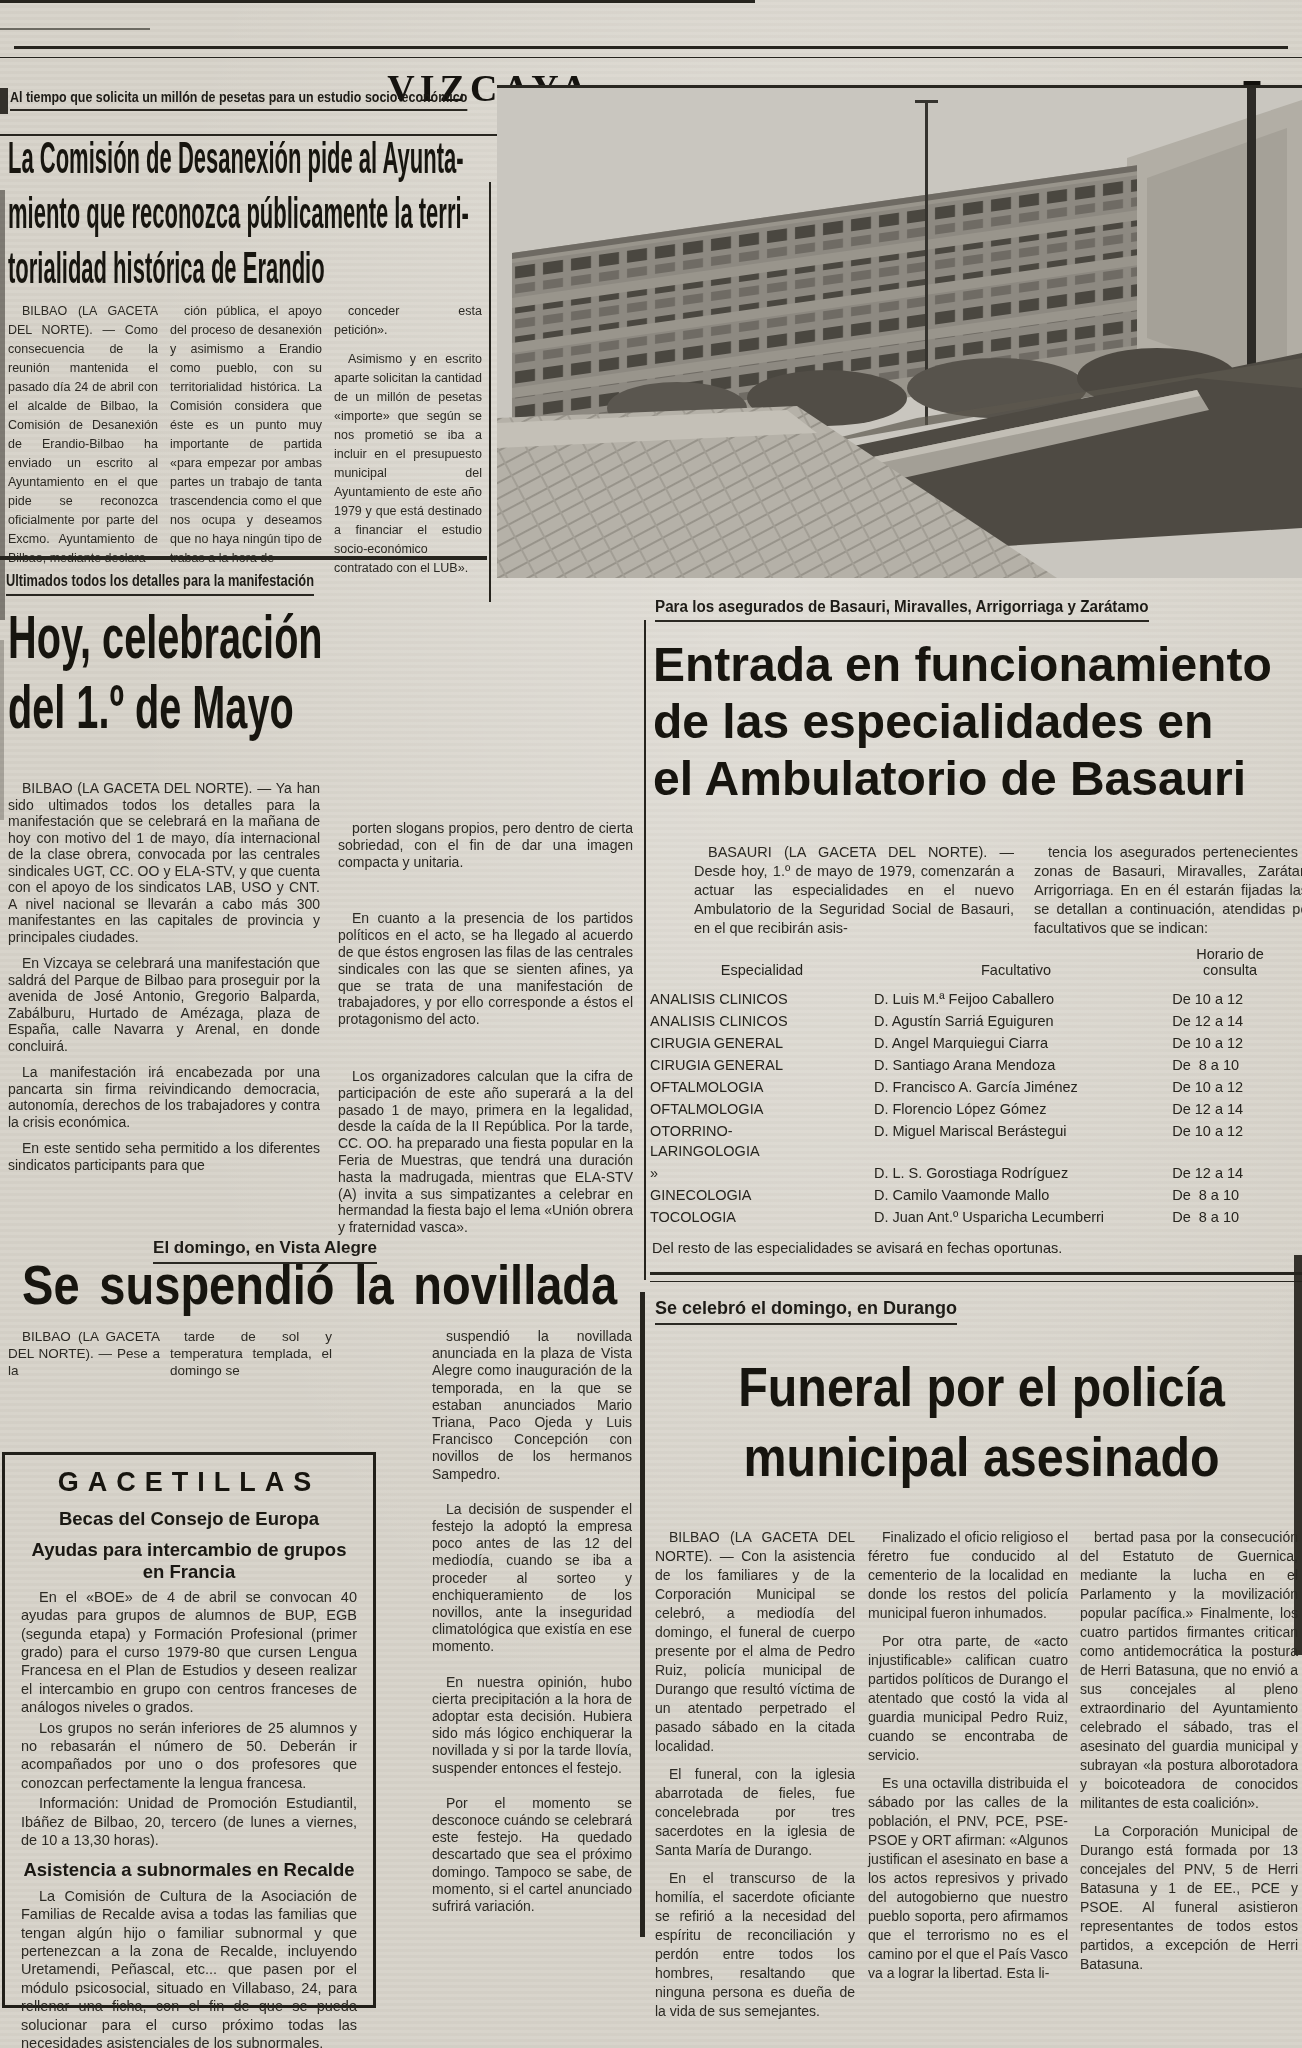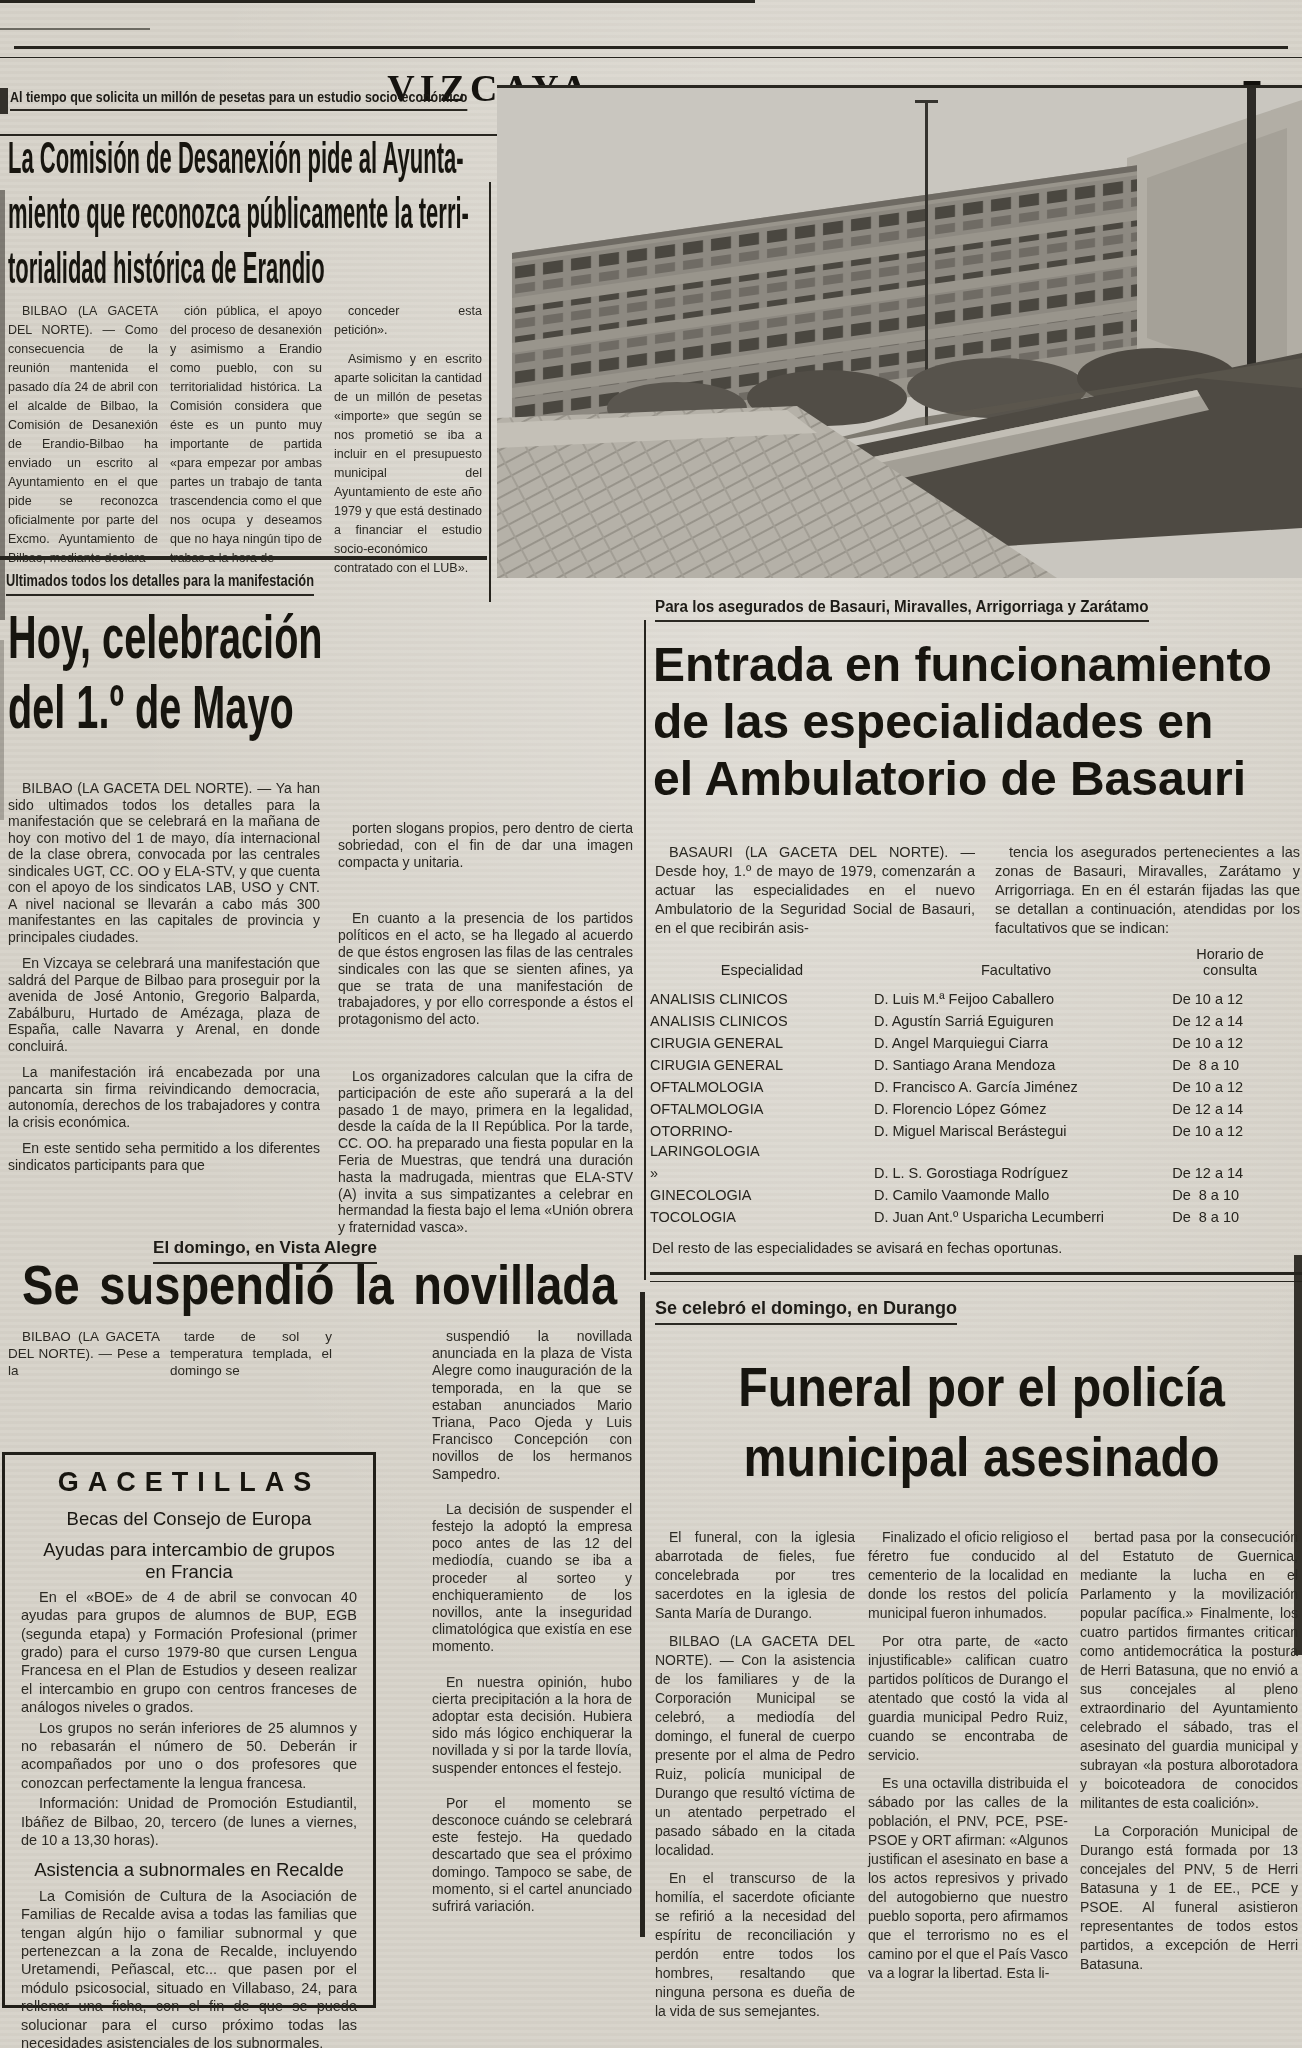--- a/index.html
+++ b/index.html
@@ -19,39 +19,39 @@
   .masthead-page{font-weight:bold;font-size:36px;color:#12100c;}
   .kicker{font-weight:bold;white-space:pre;transform-origin:0 0;color:#1d1b16;
         border-bottom:2px solid #2a2822;padding-bottom:4px;}
   .headline{font-weight:bold;white-space:pre;transform-origin:0 0;color:#17150f;margin:0;}
   .bodycol{position:absolute;text-align:justify;}
   .bodycol p{margin:0 0 10px;text-indent:14px;}
   .erandio-col{font-size:12.5px;line-height:19px;}
   .mayo-col1{font-size:14px;line-height:16.5px;}
   .mayo-col2{font-size:14px;line-height:16.8px;}
   .mayo-col2 p{margin-bottom:14px;margin-top:40px;}
-  .bas-col{font-size:14.5px;line-height:19px;}
+  .bas-col{font-size:14.5px;line-height:19px;margin-left:39px;}
   .nov-intro{font-size:13.5px;line-height:17px;}
   .nov-col3{font-size:14px;line-height:17.2px;}
   .nov-col3 p{margin-bottom:18px;}
   .fun-col{font-size:14px;line-height:19px;}
   .fun-col p{margin-bottom:9px;}
   .spec-table{border-collapse:collapse;font-size:14.5px;color:#26241e;}
   .spec-table th{font-weight:normal;font-size:14.5px;text-align:center;white-space:pre-line;
         padding:0 0 10px;vertical-align:bottom;}
   .spec-table td{padding:1px 0;vertical-align:top;line-height:20px;}
   .spec-table td:first-child{white-space:pre-line;width:228px;}
   .spec-table td:nth-child(2){width:292px;}
   .spec-table td:last-child{white-space:pre;width:132px;padding-left:14px;}
   .table-note{font-size:14.5px;color:#26241e;}
   .gac-box{position:absolute;border:3px solid #211f19;padding:10px 16px 8px;box-sizing:border-box;
         text-align:justify;}
   .gac-title{text-align:center;font-weight:bold;font-size:27px;letter-spacing:9px;
         color:#17150f;margin:2px 0 6px;}
-  .gac-head{text-align:center;font-weight:normal;font-size:18.5px;color:#1a1813;
+  .gac-head{text-align:center;font-weight:bold;font-size:18.5px;color:#1a1813;
         margin:10px 0 6px;white-space:pre-line;line-height:1.15;}
   .gac-sec p{font-size:14.5px;line-height:18.4px;margin:0 0 2px;text-indent:18px;}
   .photo-frame{position:absolute;border-top:3px solid #2a2822;background:#c7c4bd;}
   .photo-frame svg{display:block;}
 </style>
 </head>
 <body>
 
 <div class="page">
 
@@ -279,22 +279,22 @@
   </section>
 
   <div class="hr" style="left:650px;top:1272px;width:652px;height:3px;"></div>
   <div class="hr" style="left:650px;top:1281px;width:652px;height:1px;"></div>
 
   <section>
     <div class="abs kicker" style="left:655px;top:1298px;font-size:18px;">Se celebró el domingo, en Durango</div>
     <h1 class="abs headline" style="left:700px;top:1352px;font-size:55px;line-height:70px;transform:scaleX(0.88);width:640px;text-align:center;">Funeral por el policía
 municipal asesinado</h1>
     <div class="bodycol fun-col" style="left:655px;top:1528px;width:200px;">
+        <p>BILBAO (LA GACETA DEL NORTE). — Con la asistencia de los familiares y de la Corporación Municipal se celebró, a mediodía del domingo, el funeral de cuerpo presente por el alma de Pedro Ruiz, policía municipal de Durango que resultó víctima de un atentado perpetrado el pasado sábado en la citada localidad.</p>
         <p>El funeral, con la iglesia abarrotada de fieles, fue concelebrada por tres sacerdotes en la iglesia de Santa María de Durango.</p>
-        <p>BILBAO (LA GACETA DEL NORTE). — Con la asistencia de los familiares y de la Corporación Municipal se celebró, a mediodía del domingo, el funeral de cuerpo presente por el alma de Pedro Ruiz, policía municipal de Durango que resultó víctima de un atentado perpetrado el pasado sábado en la citada localidad.</p>
         <p>En el transcurso de la homilía, el sacerdote oficiante se refirió a la necesidad del espíritu de reconciliación y perdón entre todos los hombres, resaltando que ninguna persona es dueña de la vida de sus semejantes.</p>
       </div>
     <div class="bodycol fun-col" style="left:868px;top:1528px;width:200px;">
         <p>Finalizado el oficio religioso el féretro fue conducido al cementerio de la localidad en donde los restos del policía municipal fueron inhumados.</p>
         <p>Por otra parte, de «acto injustificable» califican cuatro partidos políticos de Durango el atentado que costó la vida al guardia municipal Pedro Ruiz, cuando se encontraba de servicio.</p>
         <p>Es una octavilla distribuida el sábado por las calles de la población, el PNV, PCE, PSE-PSOE y ORT afirman: «Algunos justifican el asesinato en base a los actos represivos y privado del autogobierno que nuestro pueblo soporta, pero afirmamos que el terrorismo no es el camino por el que el País Vasco va a lograr la libertad. Esta li-</p>
       </div>
     <div class="bodycol fun-col" style="left:1080px;top:1528px;width:218px;">
         <p>bertad pasa por la consecución del Estatuto de Guernica, mediante la lucha en el Parlamento y la movilización popular pacífica.» Finalmente, los cuatro partidos firmantes critican como antidemocrática la postura de Herri Batasuna, que no envió a sus concejales al pleno extraordinario del Ayuntamiento celebrado el sábado, tras el asesinato del guardia municipal y subrayan «la postura alborotadora y boicoteadora de conocidos militantes de esta coalición».</p>
         <p>La Corporación Municipal de Durango está formada por 13 concejales del PNV, 5 de Herri Batasuna y 1 de EE., PCE y PSOE. Al funeral asistieron representantes de todos estos partidos, a excepción de Herri Batasuna.</p>

